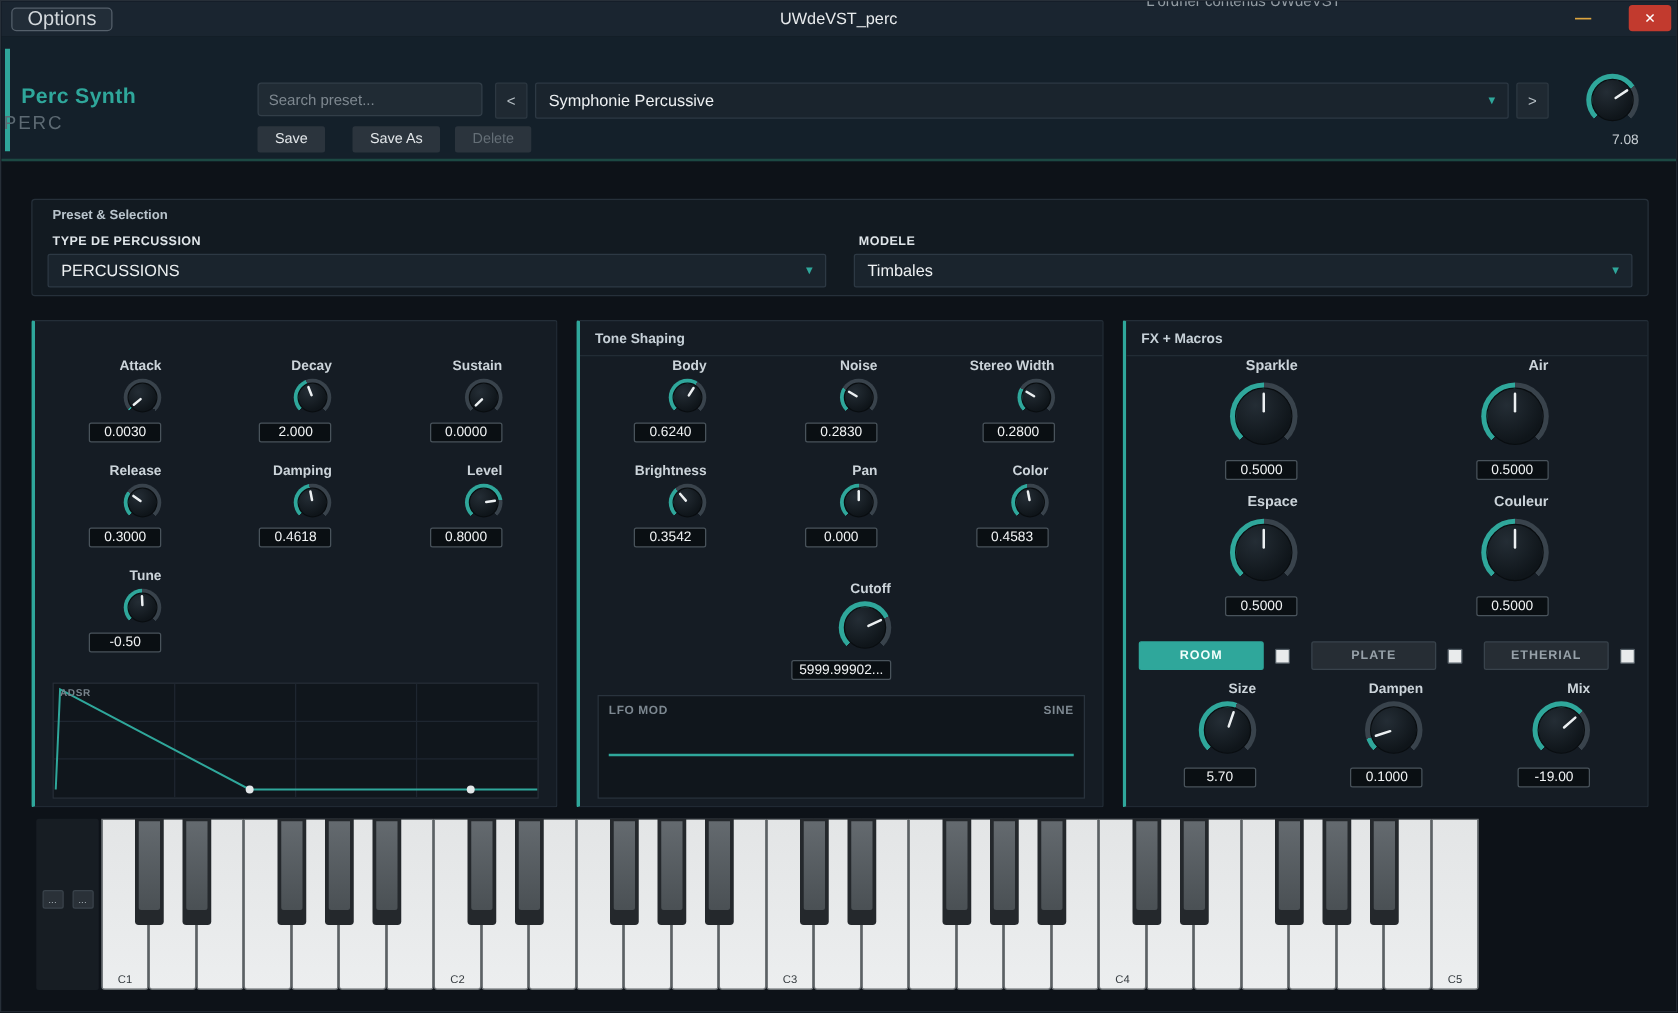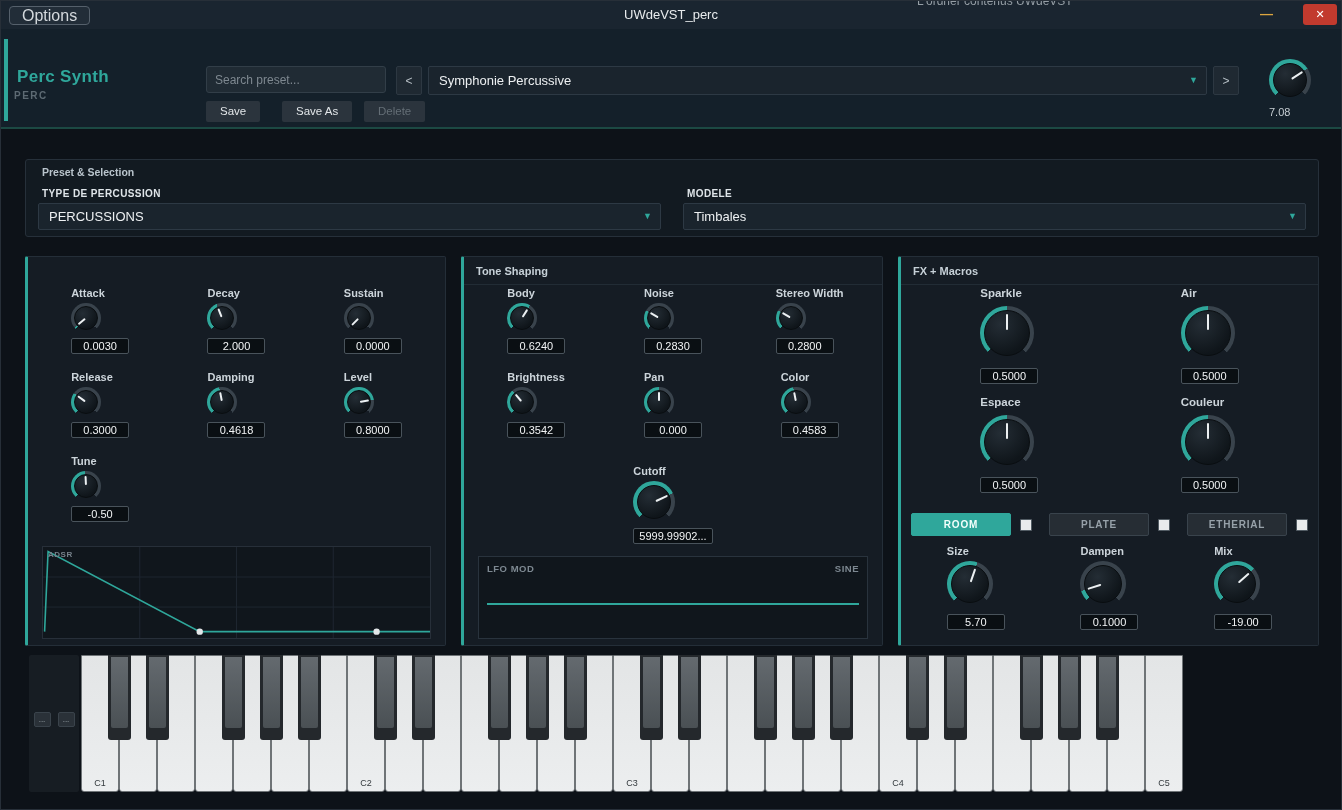--- a/index.html
+++ b/index.html
@@ -14,21 +14,21 @@
   .titlebar{position:absolute;top:0;left:0;width:100%;height:28px;background:#1a2530;z-index:5;}
   .options-btn{position:absolute;left:8px;top:5px;height:19px;padding:0 12px;background:#222d38;border:1px solid #55606b;border-radius:4px;color:#d4d9dd;font-size:16px;line-height:1;}
   .win-title{position:absolute;left:0;right:0;top:6px;text-align:center;color:#e8ebed;font-size:13px;}
   .min-btn{position:absolute;right:68px;top:5px;color:#dca53f;font-size:13px;font-weight:bold;cursor:pointer;}
   .close-btn{position:absolute;right:4px;top:3px;width:34px;height:21px;background:#c23a2e;border-radius:3px;color:#ffffff;font-size:11px;display:flex;align-items:center;justify-content:center;cursor:pointer;}
 
   
   .header{position:absolute;top:28px;left:0;width:100%;height:100px;background:#14202a;border-bottom:2px solid #1c4943;}
   .accent-bar{position:absolute;left:3px;top:10px;width:4px;height:82px;background:var(--accent);}
   .app-name{position:absolute;left:16px;top:38px;font-size:17px;font-weight:bold;color:var(--accent);letter-spacing:.3px;}
-  .app-tag{position:absolute;left:13px;top:61px;font-size:10px;color:#5d6a73;letter-spacing:1.5px;font-weight:bold;}
+  .app-tag{position:absolute;left:2px;top:61px;font-size:15px;color:#5d6a73;letter-spacing:1.5px;font-weight:normal;}
   .search{position:absolute;left:205px;top:37px;width:180px;height:27px;background:#202b34;border:1px solid #323e48;border-radius:3px;color:#cfd6da;font-size:12px;padding:0 8px;outline:none;}
   .search::placeholder{color:#7e8890;}
   .nav-btn{position:absolute;top:37px;width:26px;height:29px;background:#1f2932;border:1px solid #2d3842;border-radius:2px;color:#b6bfc5;font-size:12px;}
   .prev{left:395px;} .next{left:1212px;}
   .dropdown{position:relative;display:flex;align-items:center;background:#1a242d;border:1px solid #2d3944;border-radius:2px;color:#edf0f2;font-size:13px;padding:0 26px 0 10px;height:27px;white-space:nowrap;overflow:hidden;cursor:pointer;}
   .caret{position:absolute;right:8px;top:50%;transform:translateY(-52%);color:var(--accent);font-size:9px;line-height:1;}
   .caret::after{content:"▼";}
   .preset-dd{position:absolute;left:427px;top:37px;width:779px;height:29px;}
   .act-btn{position:absolute;top:72px;height:21px;background:#2b343d;border:none;border-radius:2px;color:#e2e6e9;font-size:11.5px;padding:0 14px;line-height:1;}
   .save{left:205px;} .saveas{left:281px;} .delete{left:363px;color:#646e76;}
@@ -45,21 +45,21 @@
   .panel-source{left:24px;width:421px;}
   .panel-tone{left:460px;width:422px;}
   .panel-fx{left:897px;width:421px;}
   .panel-title{padding:8px 0 7px 12px;font-size:11px;font-weight:bold;color:#c6d0d7;border-bottom:1px solid #222c35;}
 
   
   .knob-grid{display:grid;justify-items:center;}
   .cols3{grid-template-columns:repeat(3,1fr);}
   .cols2{grid-template-columns:repeat(2,1fr);}
   .src-grid,.tone-grid{position:absolute;top:30px;left:4px;right:4px;row-gap:17px;}
-  .knob-cell{display:flex;flex-direction:column;align-items:flex-start;}
+  .knob-cell{display:flex;flex-direction:column;align-items:flex-end;}
   .knob-label{font-size:11px;font-weight:bold;color:#ccd4da;margin-bottom:4px;white-space:nowrap;}
   .knob-cell.lg .knob-label{margin-bottom:7px;font-size:11.5px;}
   .knob{position:relative;border-radius:50%;}
   .knob.sm{width:30px;height:30px;}
   .knob.md{width:42px;height:42px;}
   .knob.md2{width:46px;height:46px;}
   .knob.lg{width:54px;height:54px;}
   .knob-body{position:absolute;inset:3px;border-radius:50%;background:radial-gradient(circle at 35% 30%,#242d35,#0f151a 72%);border:1px solid #090d10;}
   .md .knob-body,.md2 .knob-body,.lg .knob-body{inset:4px;}
   .knob-tick{position:absolute;inset:0;}

